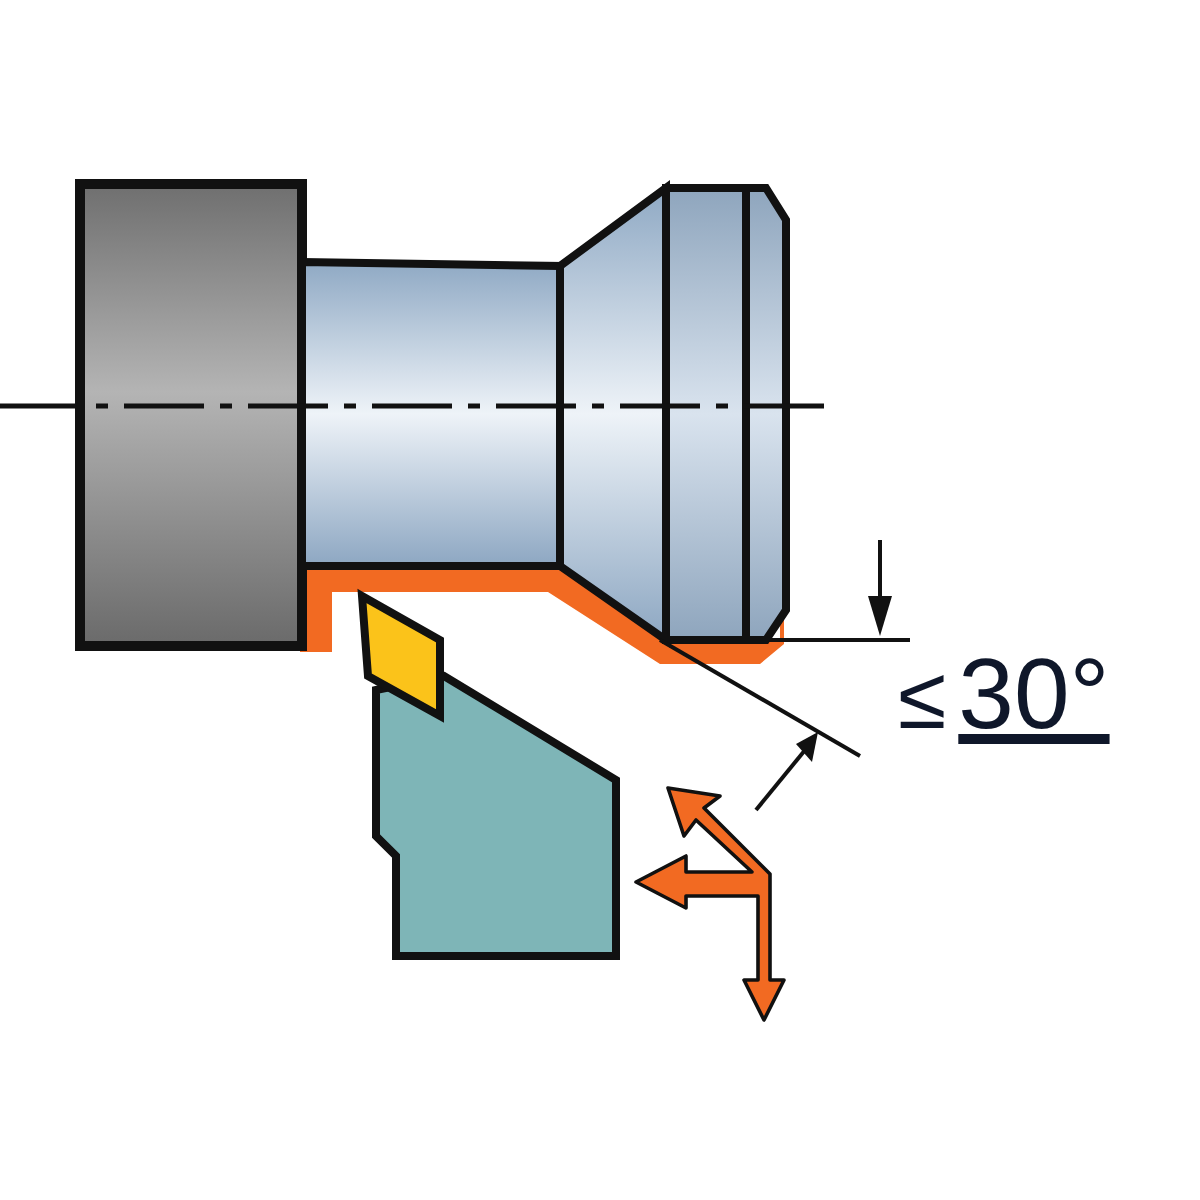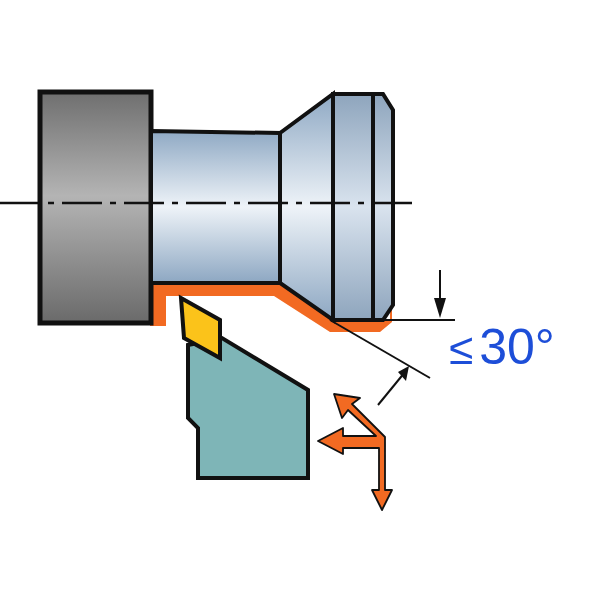--- a/index.html
+++ b/index.html
@@ -1,21 +1,21 @@
 <!DOCTYPE html>
 <html><head>
   <meta charset="utf-8">
   <style>
     html, body { margin: 0; padding: 0; background: #ffffff; }
     body { width: 600px; height: 600px; position: relative; overflow: hidden; }
     #diagram { position: absolute; left: 0; top: 0; width: 600px; height: 600px; }
     .angle-label {
       position: absolute; left: 449px; top: 322px;
-      font-family: "Liberation Sans", sans-serif; font-size: 50px; color: #1d4ed8;
-      line-height: 1; white-space: nowrap;
+      font-family: "Liberation Sans", sans-serif; font-size: 50px; color: #0f172a;
+      line-height: 1; white-space: nowrap; text-decoration: underline;
     }
     .angle-label .le { font-size: 44px; display: inline-block; margin-right: 6px; }
   </style>
 </head>
 <body>
 
 <svg id="diagram" viewBox="0 0 600 600" xmlns="http://www.w3.org/2000/svg">
   <defs>
     <linearGradient id="gChuck" x1="0" y1="0" x2="0" y2="1">
       <stop offset="0" stop-color="#6f6f6f"></stop>

